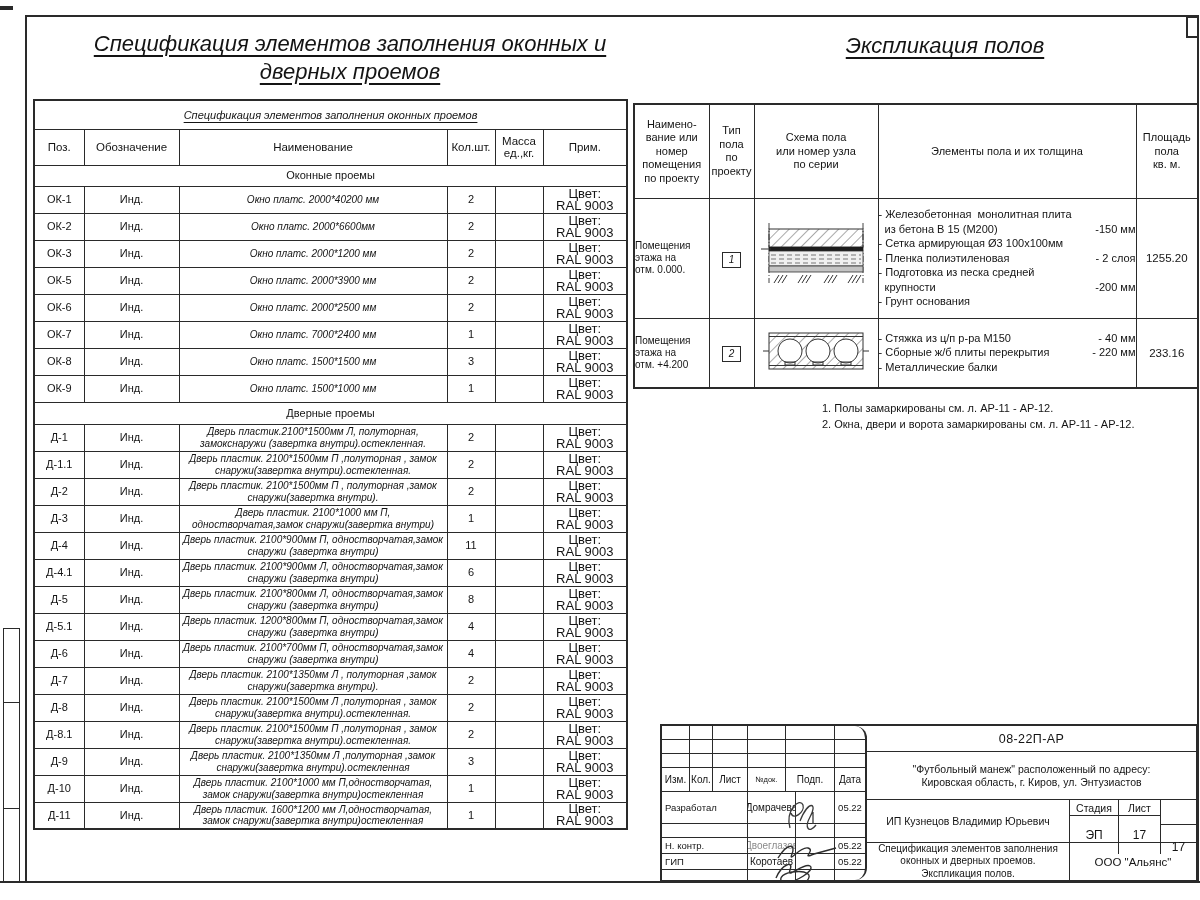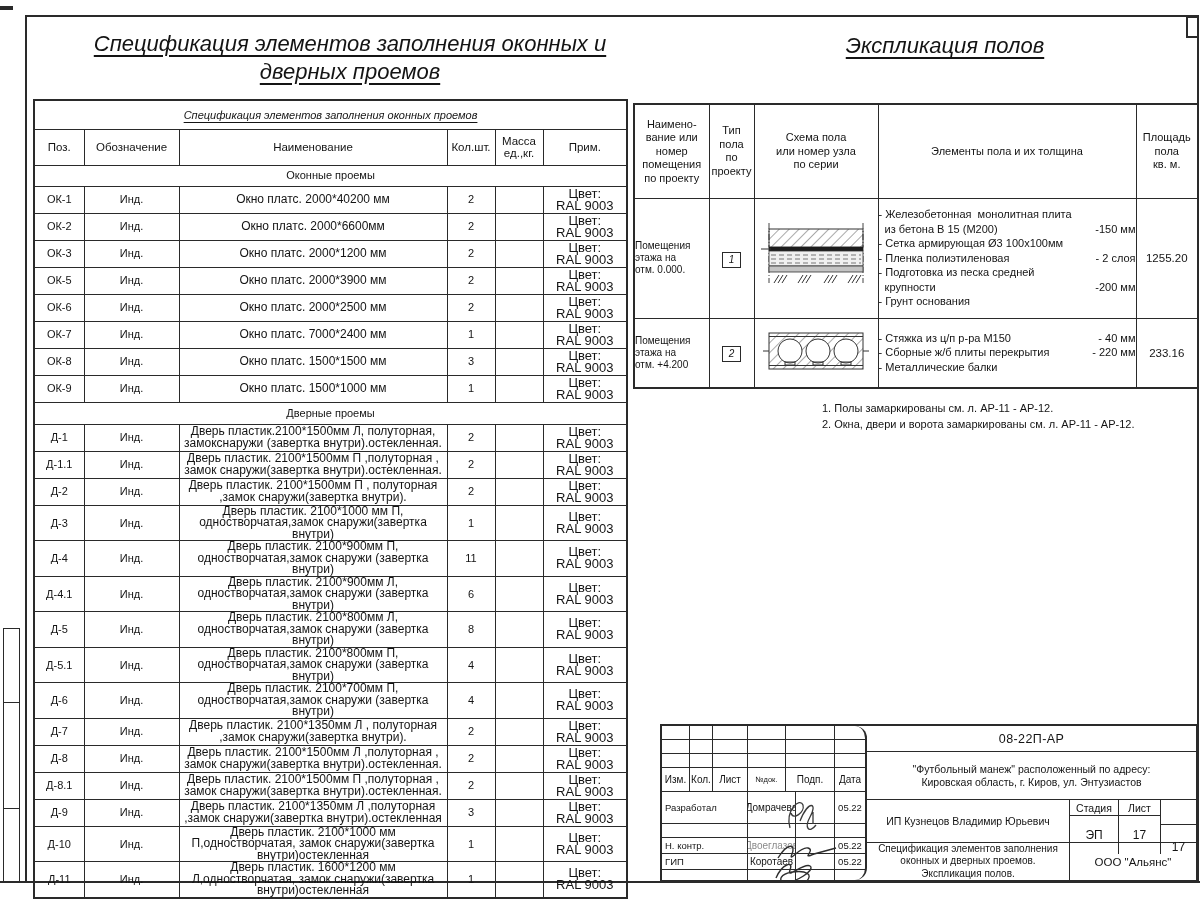--- a/index.html
+++ b/index.html
@@ -12,21 +12,21 @@
   .big-title{font-style:italic;font-size:22px;line-height:28px;text-align:center;}
   .big-title span{text-decoration:underline;text-underline-offset:4px;}
   
   table.spec{border-collapse:collapse;table-layout:fixed;width:593px;border:2px solid #2a2a2a;}
   table.spec td{border:1px solid #2a2a2a;text-align:center;vertical-align:middle;
                 padding:0 2px;font-size:11px;line-height:12.5px;overflow:hidden;}
   table.spec td.sub{font-style:italic;}
   table.spec td.sub span{text-decoration:underline;text-underline-offset:3px;}
   table.spec td.hdr{font-size:11.5px;white-space:pre-line;}
   table.spec td.band{font-size:11px;}
-  table.spec td.nm{font-size:12px;line-height:11.5px;}
+  table.spec td.nm{font-size:10px;line-height:11.5px;font-style:italic;}
   table.spec td.note{font-size:13px;line-height:12px;white-space:pre-line;}
   
   table.fl{border-collapse:collapse;table-layout:fixed;width:564px;border:2px solid #2a2a2a;}
   table.fl td{border:1px solid #2a2a2a;vertical-align:middle;padding:0;overflow:hidden;}
   table.fl td.fh{text-align:center;font-size:11px;line-height:13.5px;white-space:pre-line;}
   .room{font-size:10px;line-height:12px;padding:0 3px;text-align:left;white-space:pre-line;}
   .typebox{display:inline-block;border:1px solid #2a2a2a;min-width:13px;height:14px;
            font-size:10px;line-height:14px;font-style:italic;padding:0 2px;text-align:center;}
   .fl-elements{padding:4px 6px;}
   .fl-line{display:flex;justify-content:space-between;font-size:11px;line-height:14.6px;}
@@ -253,21 +253,21 @@
           <td>Инд.</td>
           <td class="nm">Дверь пластик. 2100*800мм Л, одностворчатая,замок снаружи (завертка внутри)</td>
           <td>8</td>
           <td></td>
           <td class="note">Цвет:
 RAL 9003</td>
         </tr>
         <tr style="height: 27px;">
           <td>Д-5.1</td>
           <td>Инд.</td>
-          <td class="nm">Дверь пластик. 2100*800мм П, одностворчатая,замок снаружи (завертка внутри)</td>
+          <td class="nm">Дверь пластик. 1200*800мм П, одностворчатая,замок снаружи (завертка внутри)</td>
           <td>4</td>
           <td></td>
           <td class="note">Цвет:
 RAL 9003</td>
         </tr>
         <tr style="height: 27px;">
           <td>Д-6</td>
           <td>Инд.</td>
           <td class="nm">Дверь пластик. 2100*700мм П, одностворчатая,замок снаружи (завертка внутри)</td>
           <td>4</td>

